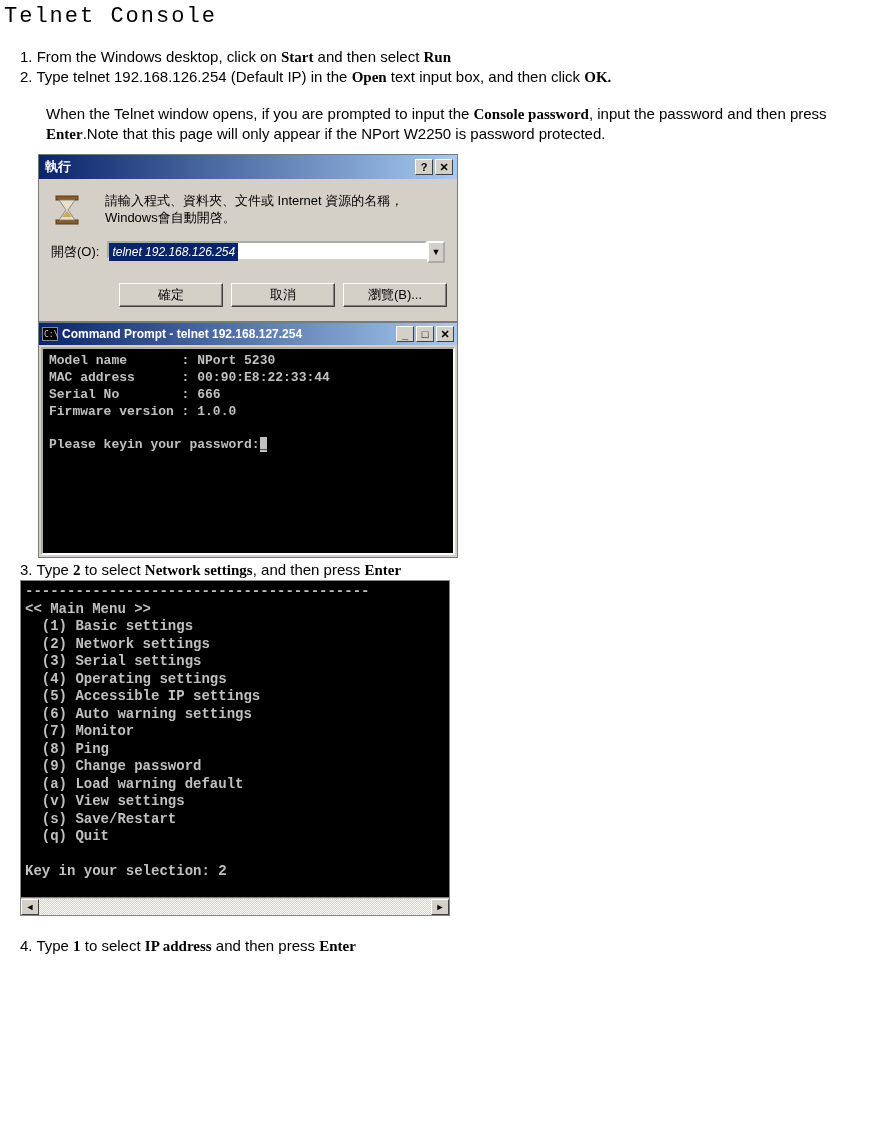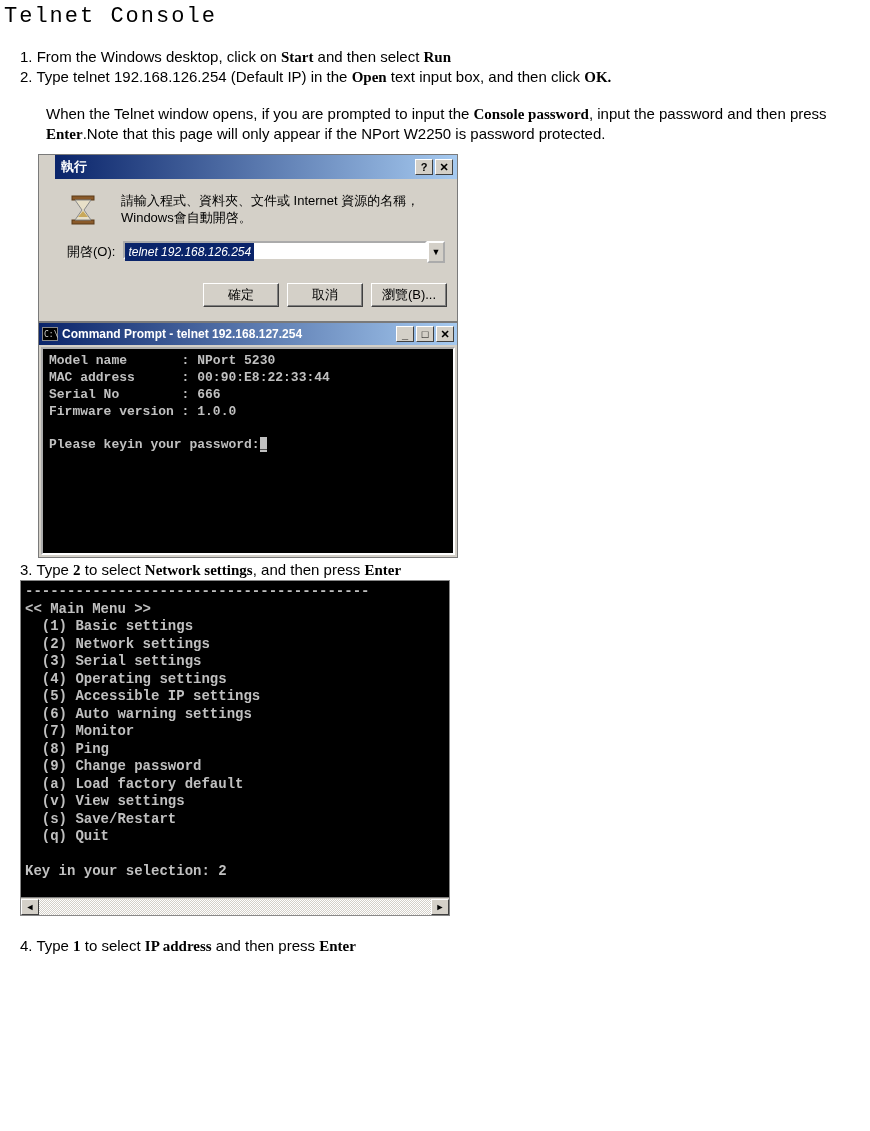--- a/index.html
+++ b/index.html
@@ -24,21 +24,20 @@
 
     
     .run-dialog {
       width: 420px;
       border: 1px solid #7a7a7a;
       background: #d4d0c8;
       margin-left: 34px;
       margin-top: 6px;
       font-family: "Microsoft JhengHei", Arial, sans-serif;
       font-size: 13px;
-      padding-left: 16px;
     }
     .run-titlebar {
       height: 24px;
       background: linear-gradient(to right, #0a246a, #a6caf0);
       display: flex;
       align-items: center;
       justify-content: space-between;
       padding: 0 4px;
     }
     .run-title-text { color: #fff; font-weight: bold; font-size: 13px; padding-left: 2px; }
@@ -86,21 +85,21 @@
       background: #d4d0c8;
       border: 2px outset #fff;
       display: flex; align-items: center; justify-content: center;
       font-size: 9px;
     }
     .run-buttons {
       display: flex; gap: 8px; justify-content: flex-end;
       padding: 16px 10px 14px 10px;
     }
     .win-btn {
-      width: 76px; height: 24px;
+      width: 104px; height: 24px;
       background: #d4d0c8;
       border: 1px solid #404040;
       border-top-color: #fff; border-left-color: #fff;
       box-shadow: inset -1px -1px 0 #808080, inset 1px 1px 0 #d4d0c8;
       font-size: 13px;
       cursor: default;
     }
 
     
     .cmd-window {
@@ -257,21 +256,21 @@
 <span>&lt;&lt; Main Menu &gt;&gt;</span>
 <span>  (1) Basic settings</span>
 <span>  (2) Network settings</span>
 <span>  (3) Serial settings</span>
 <span>  (4) Operating settings</span>
 <span>  (5) Accessible IP settings</span>
 <span>  (6) Auto warning settings</span>
 <span>  (7) Monitor</span>
 <span>  (8) Ping</span>
 <span>  (9) Change password</span>
-<span>  (a) Load factory default</span>
+<span>  (a) Load warning default</span>
 <span>  (v) View settings</span>
 <span>  (s) Save/Restart</span>
 <span>  (q) Quit</span>
 
 <span>Key in your selection: 2</span></div>
   <div class="menu-scrollbar">
     <div class="sb-btn">◄</div>
     <div class="sb-track"></div>
     <div class="sb-btn">►</div>
   </div>

